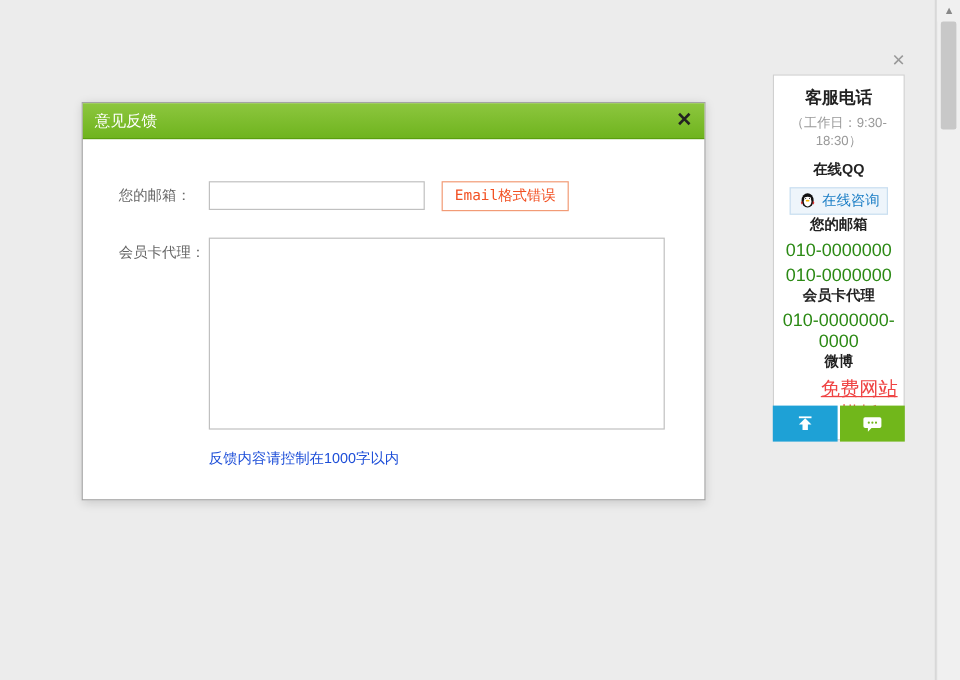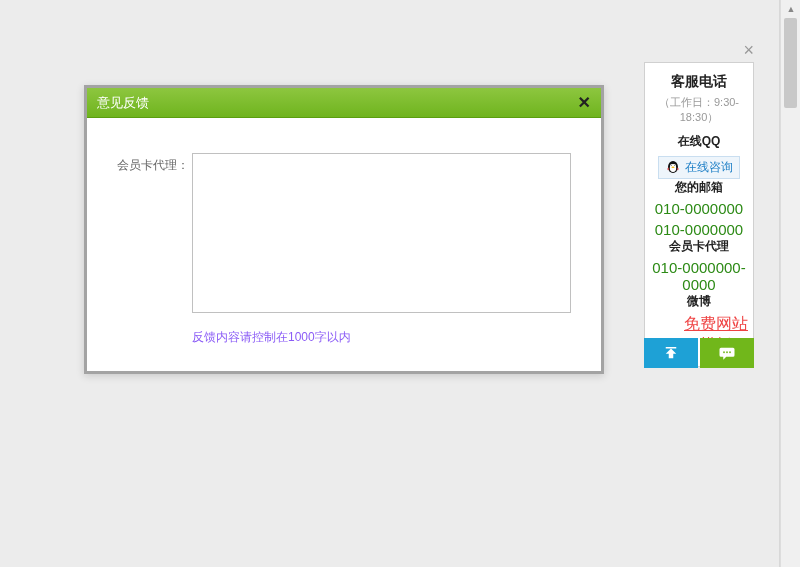--- a/index.html
+++ b/index.html
@@ -38,24 +38,24 @@
   position: absolute;
   top: 18px; left: 3px;
   width: 13px; height: 90px;
   background: #c8c8c8;
   border-radius: 2px;
 }
 
 
 .modal {
   position: absolute;
-  left: 84px; top: 85px;
+  left: 68px; top: 85px;
   width: 520px;
   background: #fff;
-  border: 3px solid #a3a3a3;
+  border: 1px solid #a3a3a3;
   box-shadow: 0 2px 8px rgba(0,0,0,0.15);
 }
 .modal-header {
   height: 30px;
   background: linear-gradient(#8dc63f, #6fb41e);
   border-bottom: 1px solid #5a9e0f;
   display: flex;
   align-items: center;
   justify-content: space-between;
   padding: 0 10px;
@@ -102,21 +102,21 @@
 }
 .form-textarea {
   width: 380px;
   height: 160px;
   border: 1px solid #c0c0c0;
   padding: 6px;
   font-size: 12px;
   resize: none;
 }
 .hint {
-  color: #8b5cf6;
+  color: #1d4ed8;
   font-size: 12px;
   margin-left: 75px;
   margin-top: -6px;
 }
 .submit-row {
   margin-left: 75px;
   margin-top: 20px;
 }
 .submit-btn {
   background: linear-gradient(#5bb531, #3f9e15);
@@ -213,20 +213,25 @@
 <body>
 
 <div class="page-area">
 
   <div class="modal">
     <div class="modal-header">
       <span>意见反馈</span>
       <span class="modal-close">✕</span>
     </div>
     <div class="modal-body">
+      <div class="form-row">
+        <div class="form-label">您的邮箱：</div>
+        <input class="form-input" type="text" style="">
+        <span class="error-badge">Email格式错误</span>
+      </div>
       <div class="form-row">
         <div class="form-label">会员卡代理：</div>
         <textarea class="form-textarea" style=""></textarea>
       </div>
       <div class="hint">反馈内容请控制在1000字以内</div>
     </div>
   </div>
 
   <span class="float-close">×</span>
 

